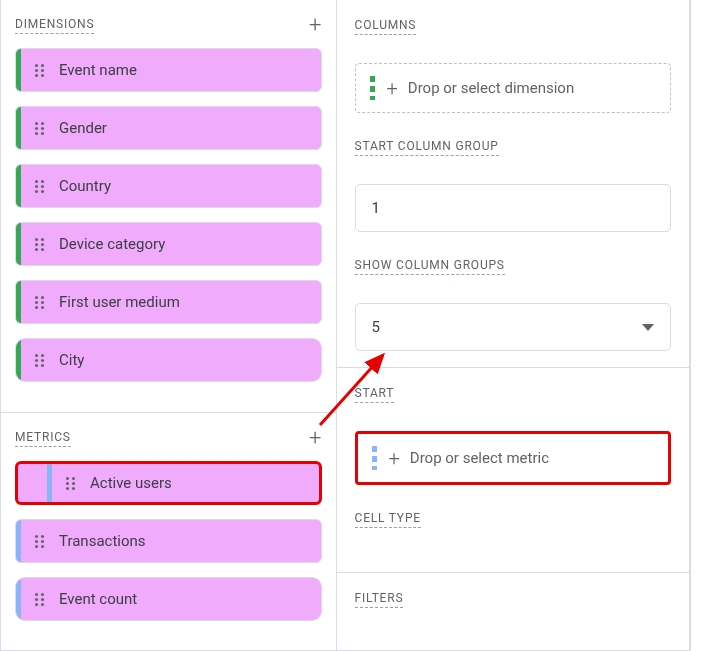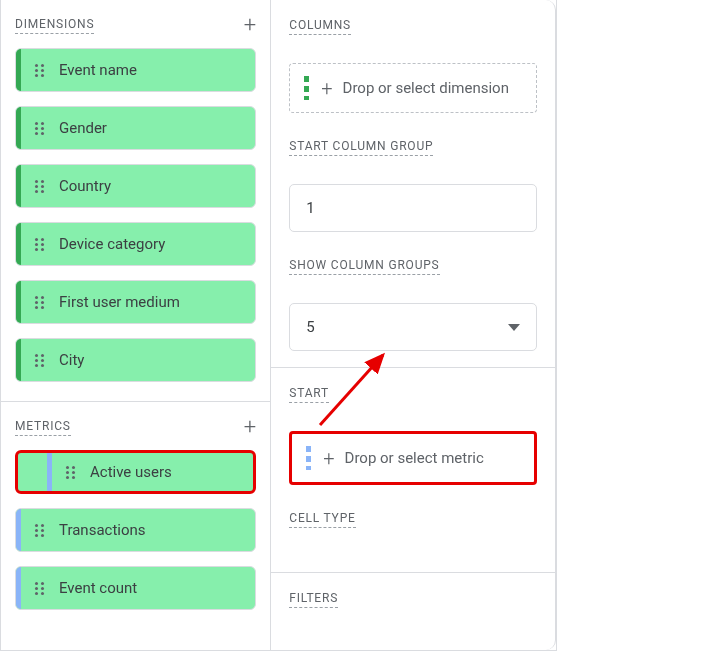--- a/index.html
+++ b/index.html
@@ -1,25 +1,25 @@
 <!DOCTYPE html>
 <html><head>
 <meta charset="utf-8">
 <style>
 * { box-sizing: border-box; margin: 0; padding: 0; }
 body { font-family: -apple-system, "Segoe UI", Roboto, Arial, sans-serif; background: #fff; width: 701px; height: 651px; overflow: hidden; position: relative; }
-.container { display: flex; width: 557px; height: 651px; border: 1px solid #dadce0; border-top: none; }
+.container { display: flex; width: 691px; height: 651px; border: 1px solid #dadce0; border-top: none; }
 .left-panel { width: 336px; border-right: 1px solid #dadce0; }
-.right-panel { width: 354px; border-right: 1px solid #dadce0; border-radius: 10px; }
+.right-panel { width: 354px; border-right: 1px solid #dadce0; }
 .section { padding: 14px 14px 10px 14px; border-bottom: 1px solid #dadce0; }
 .section-header { display: flex; justify-content: space-between; align-items: center; margin-bottom: 12px; }
 .section-label { font-size: 12px; letter-spacing: 0.8px; color: #5f6368; border-bottom: 1px dashed #9aa0a6; padding-bottom: 2px; display: inline-block; }
 .plus-btn { font-size: 22px; color: #5f6368; cursor: pointer; line-height: 1; font-weight: 300; }
-.chip { display: flex; align-items: center; border: 1px solid #dadce0; border-radius: 6px; height: 44px; margin-bottom: 14px; overflow: hidden; cursor: grab; background: #86efac; }
-.chip:last-child { margin-bottom: 9px; }
+.chip { display: flex; align-items: center; border: 1px solid #dadce0; border-radius: 6px; height: 44px; margin-bottom: 14px; overflow: hidden; cursor: grab; background: #f0abfc; }
+.chip:last-child { margin-bottom: 20px; border-radius: 10px; }
 .chip-bar { width: 5px; height: 100%; }
 .bar-green { background: #34a853; }
 .bar-blue { background: #8ab4f8; }
 .drag-handle { width: 14px; display: flex; flex-wrap: wrap; margin: 0 10px 0 14px; gap: 2px 3px; }
 .drag-handle span { width: 3px; height: 3px; background: #5f6368; border-radius: 50%; }
 .chip-text { font-size: 15px; color: #3c4043; }
 .highlight-red { border: 3px solid #e60000 !important; padding-left: 29px; }
 .drop-zone { border: 1px dashed #bdc1c6; border-radius: 4px; padding: 12px 14px; display: flex; align-items: center; cursor: pointer; }
 .drop-zone-bar { width: 5px; height: 24px; margin-right: 12px; }
 .dz-bar-green { background: repeating-linear-gradient(to bottom, #34a853 0 6px, transparent 6px 10px); }

